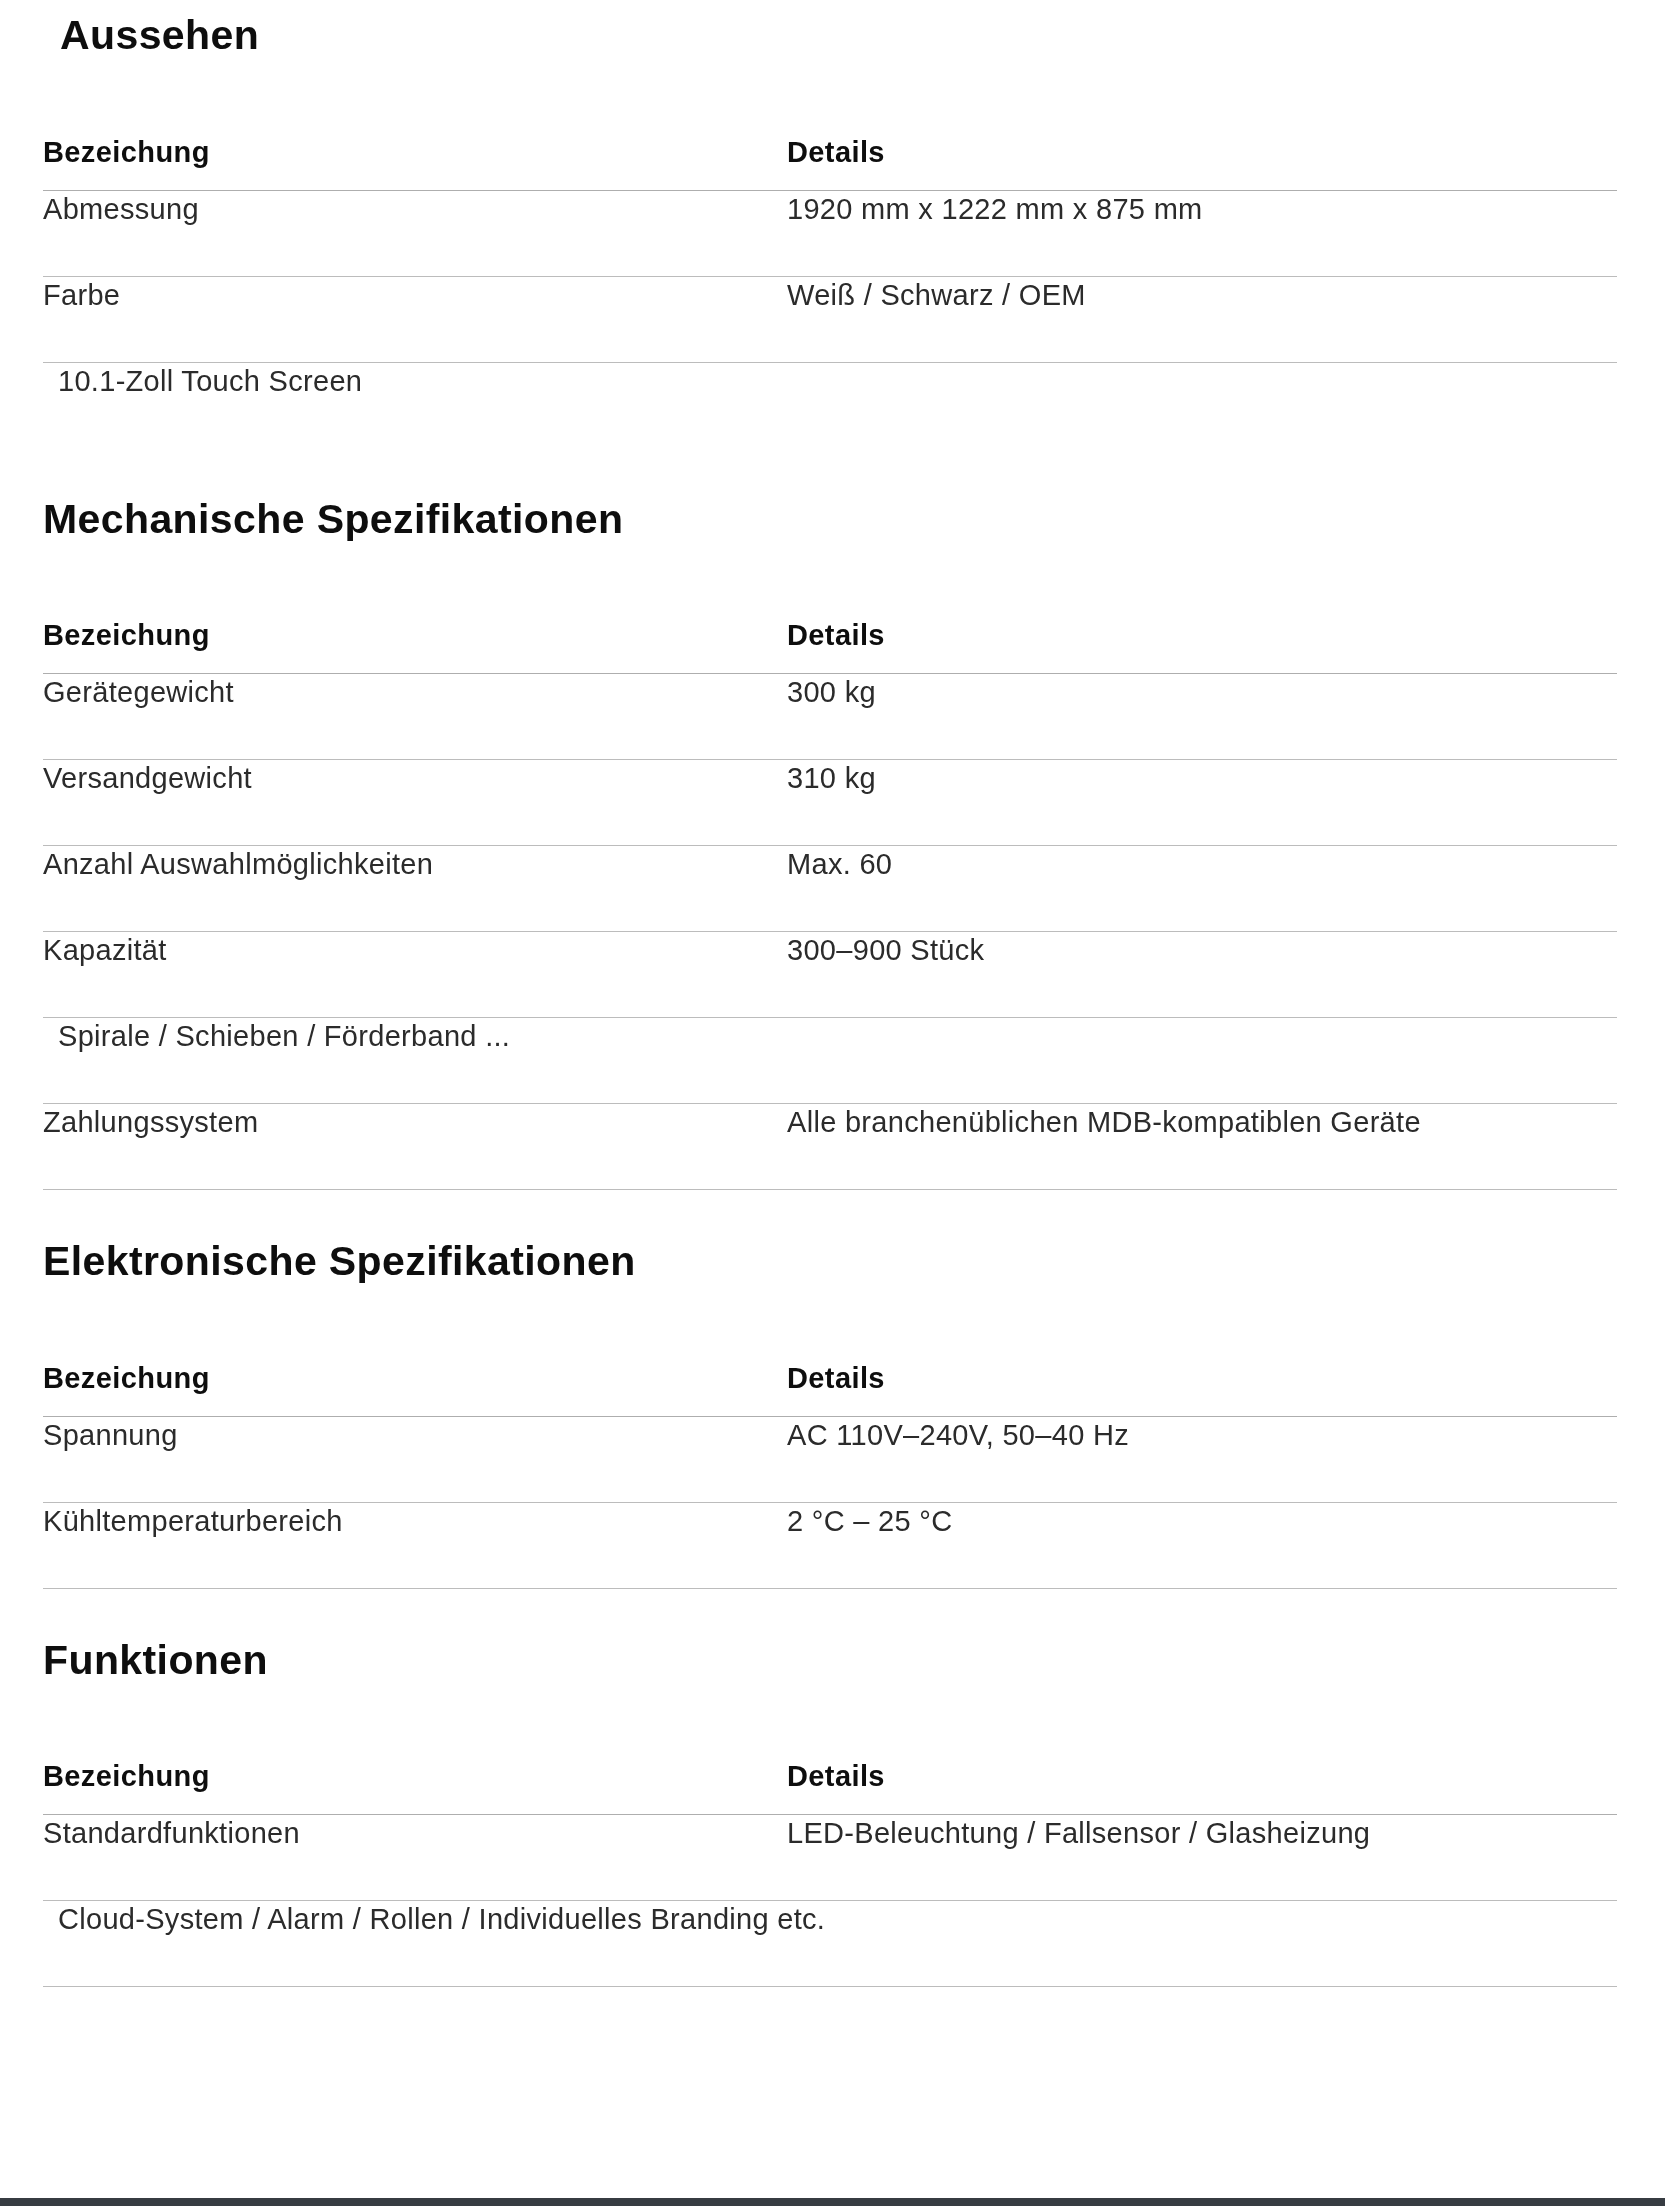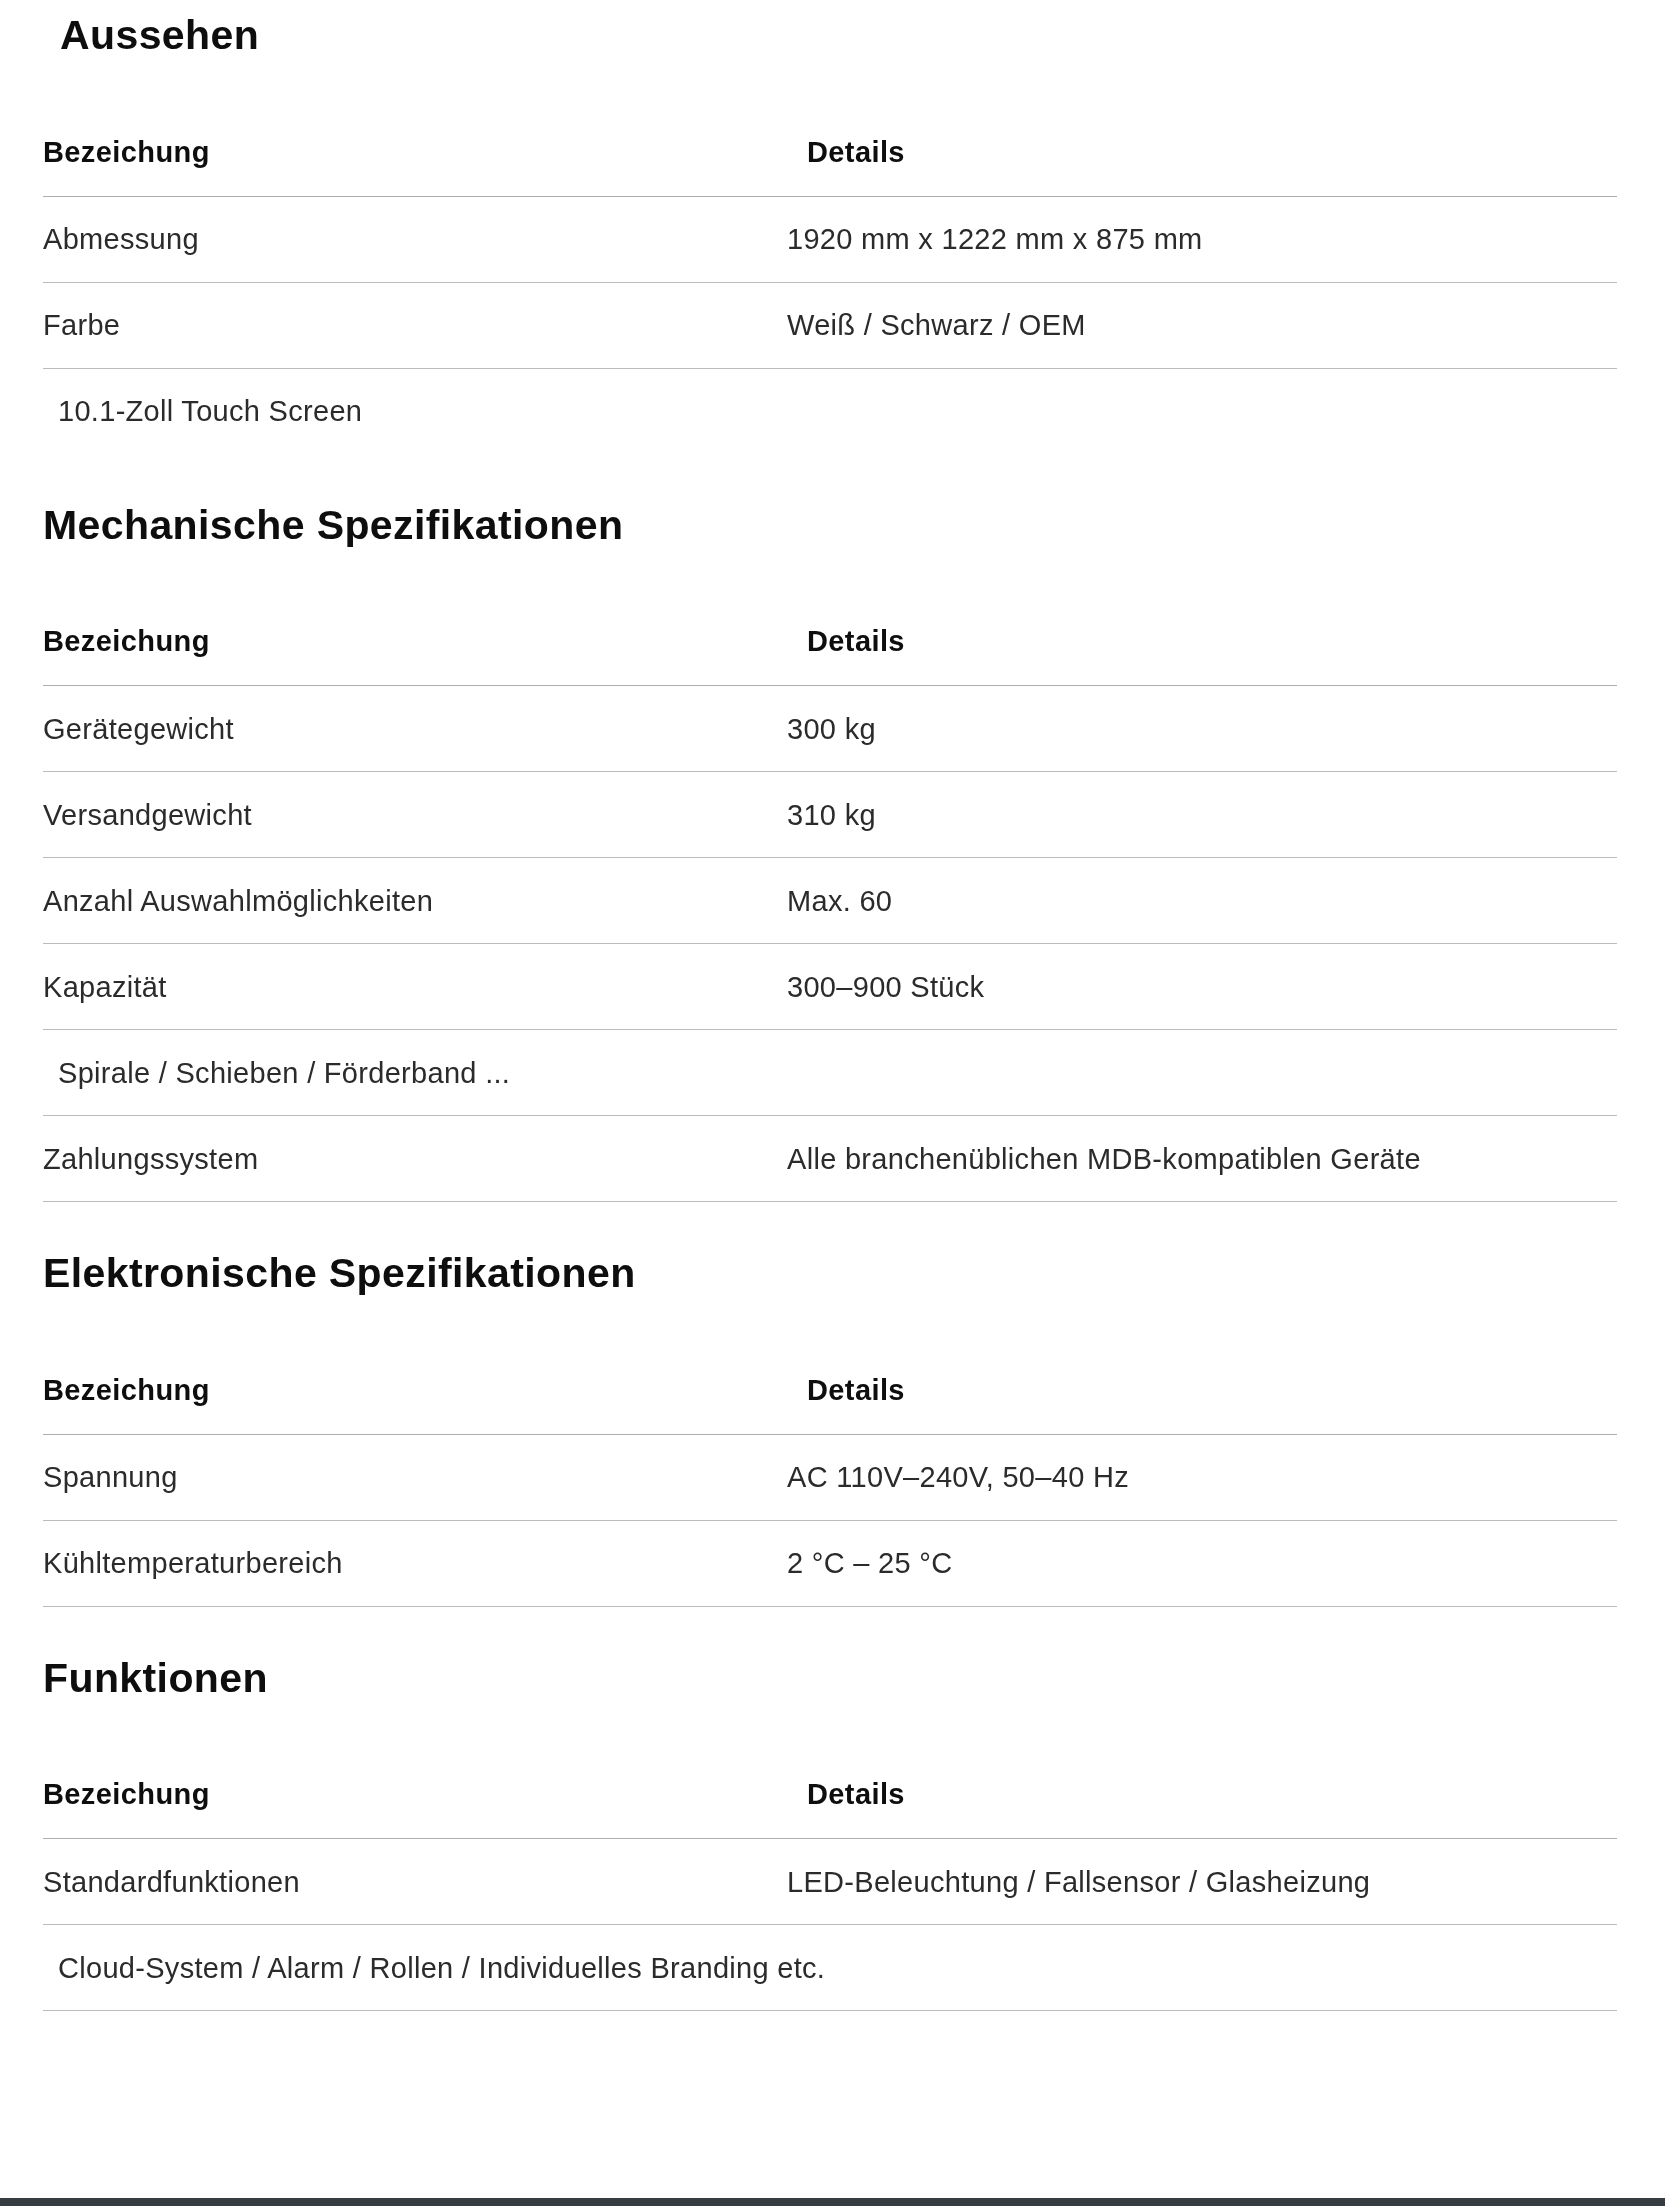--- a/index.html
+++ b/index.html
@@ -34,27 +34,25 @@
     width: 100%;
   }
   .spec-header {
     display: flex;
     align-items: flex-end;
     font-size: 29px;
     line-height: 1.15;
     font-weight: 700;
     color: #0e0e0e;
     letter-spacing: 0.4px;
-    padding-bottom: 27px;
+    padding-bottom: 21px;
     border-bottom: 1.8px solid #aeaeae;
-    gap: 20px;
   }
   .spec-row {
     display: flex;
-    align-items: center;
     min-height: 85px;
     border-bottom: 1.8px solid #bcbcbc;
     font-size: 29px;
     line-height: 1.25;
     font-weight: 300;
     color: #2b2b2b;
     letter-spacing: 0.3px;
   }
   .spec-row.no-border {
     border-bottom: none;

